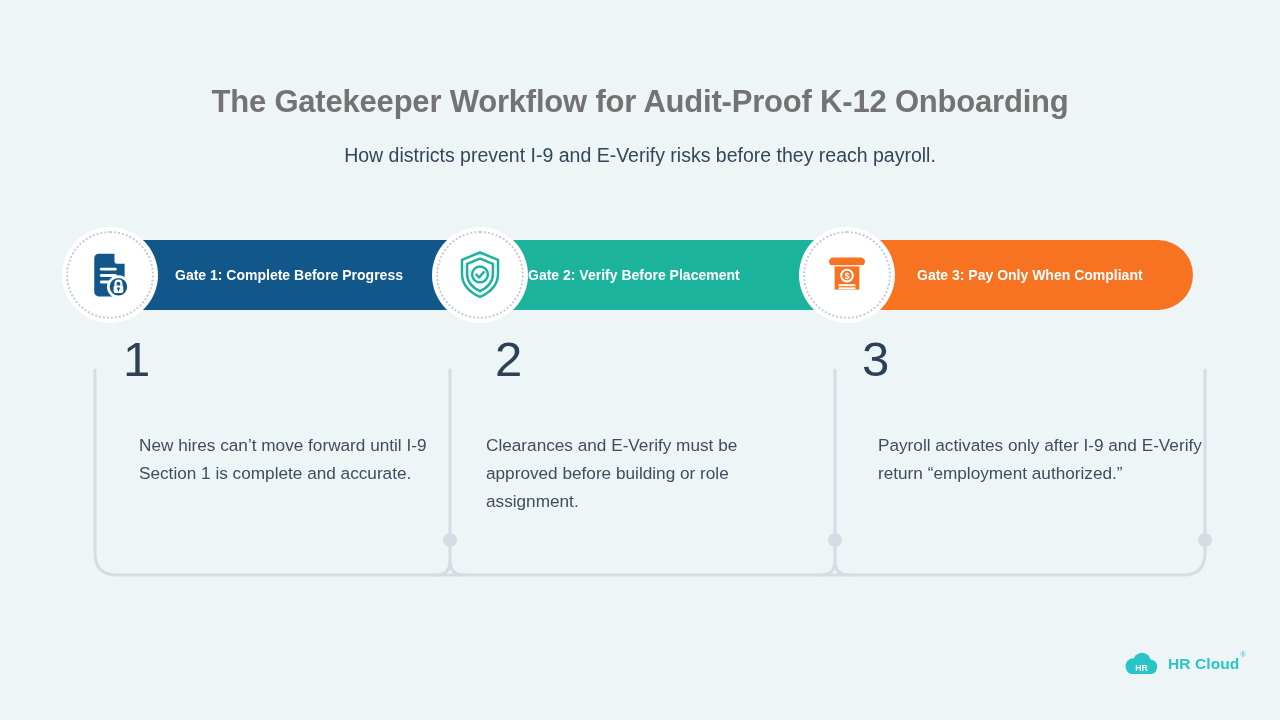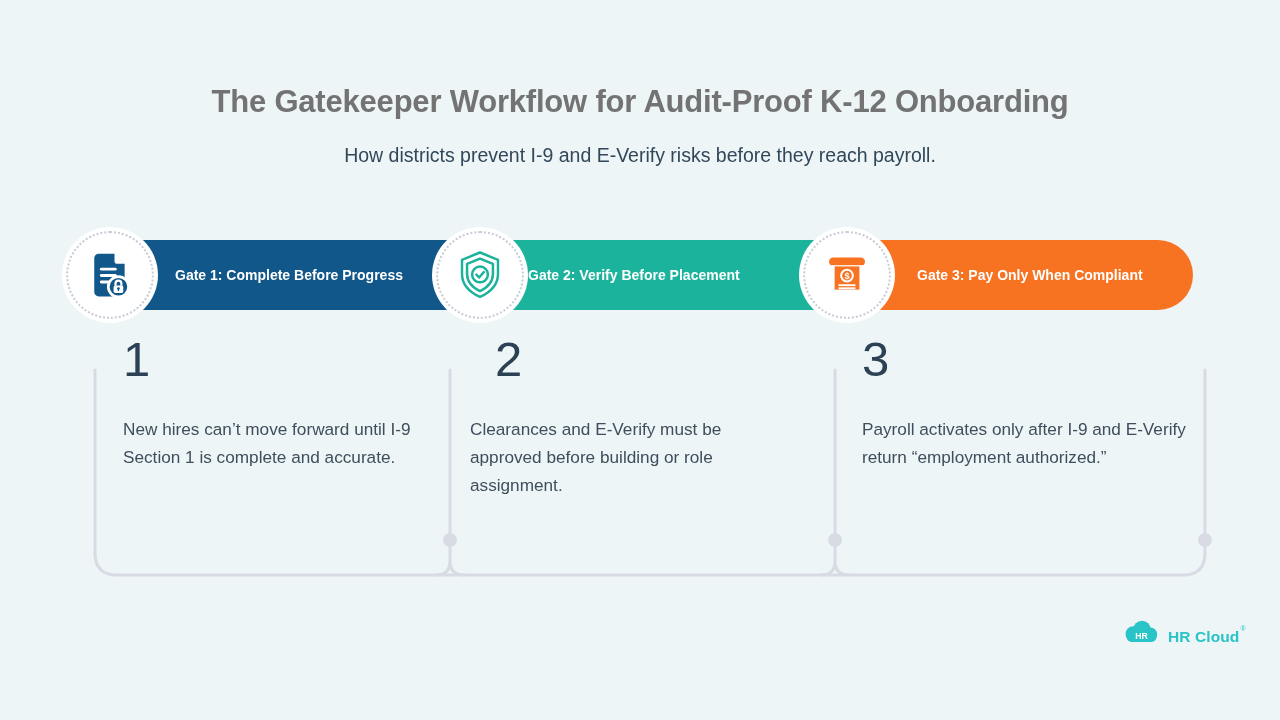--- a/index.html
+++ b/index.html
@@ -96,33 +96,33 @@
   .num-1 { left: 123px; }
   .num-2 { left: 495px; }
   .num-3 { left: 862px; }
   .step-text {
     position: absolute;
     top: 415px;
     font-size: 17.2px;
     line-height: 28px;
     color: #3e4e5c;
     z-index: 3;
-    margin: 0;
+    margin: 16px;
   }
   .text-1 { left: 123px; width: 315px; }
   .text-2 { left: 470px; width: 300px; }
   .text-3 { left: 862px; width: 334px; }
 
   
   .brand {
     position: absolute;
     left: 1122px;
-    top: 617px;
+    top: 649px;
     display: flex;
-    align-items: flex-end;
+    align-items: center;
     gap: 6px;
     z-index: 3;
   }
   .brand svg.cloud-logo { width: 40px; height: 29px; display: block; }
   .brand .brand-name {
     font-size: 15.5px;
     font-weight: 700;
     letter-spacing: 0.1px;
   }
   .brand .brand-tm {

